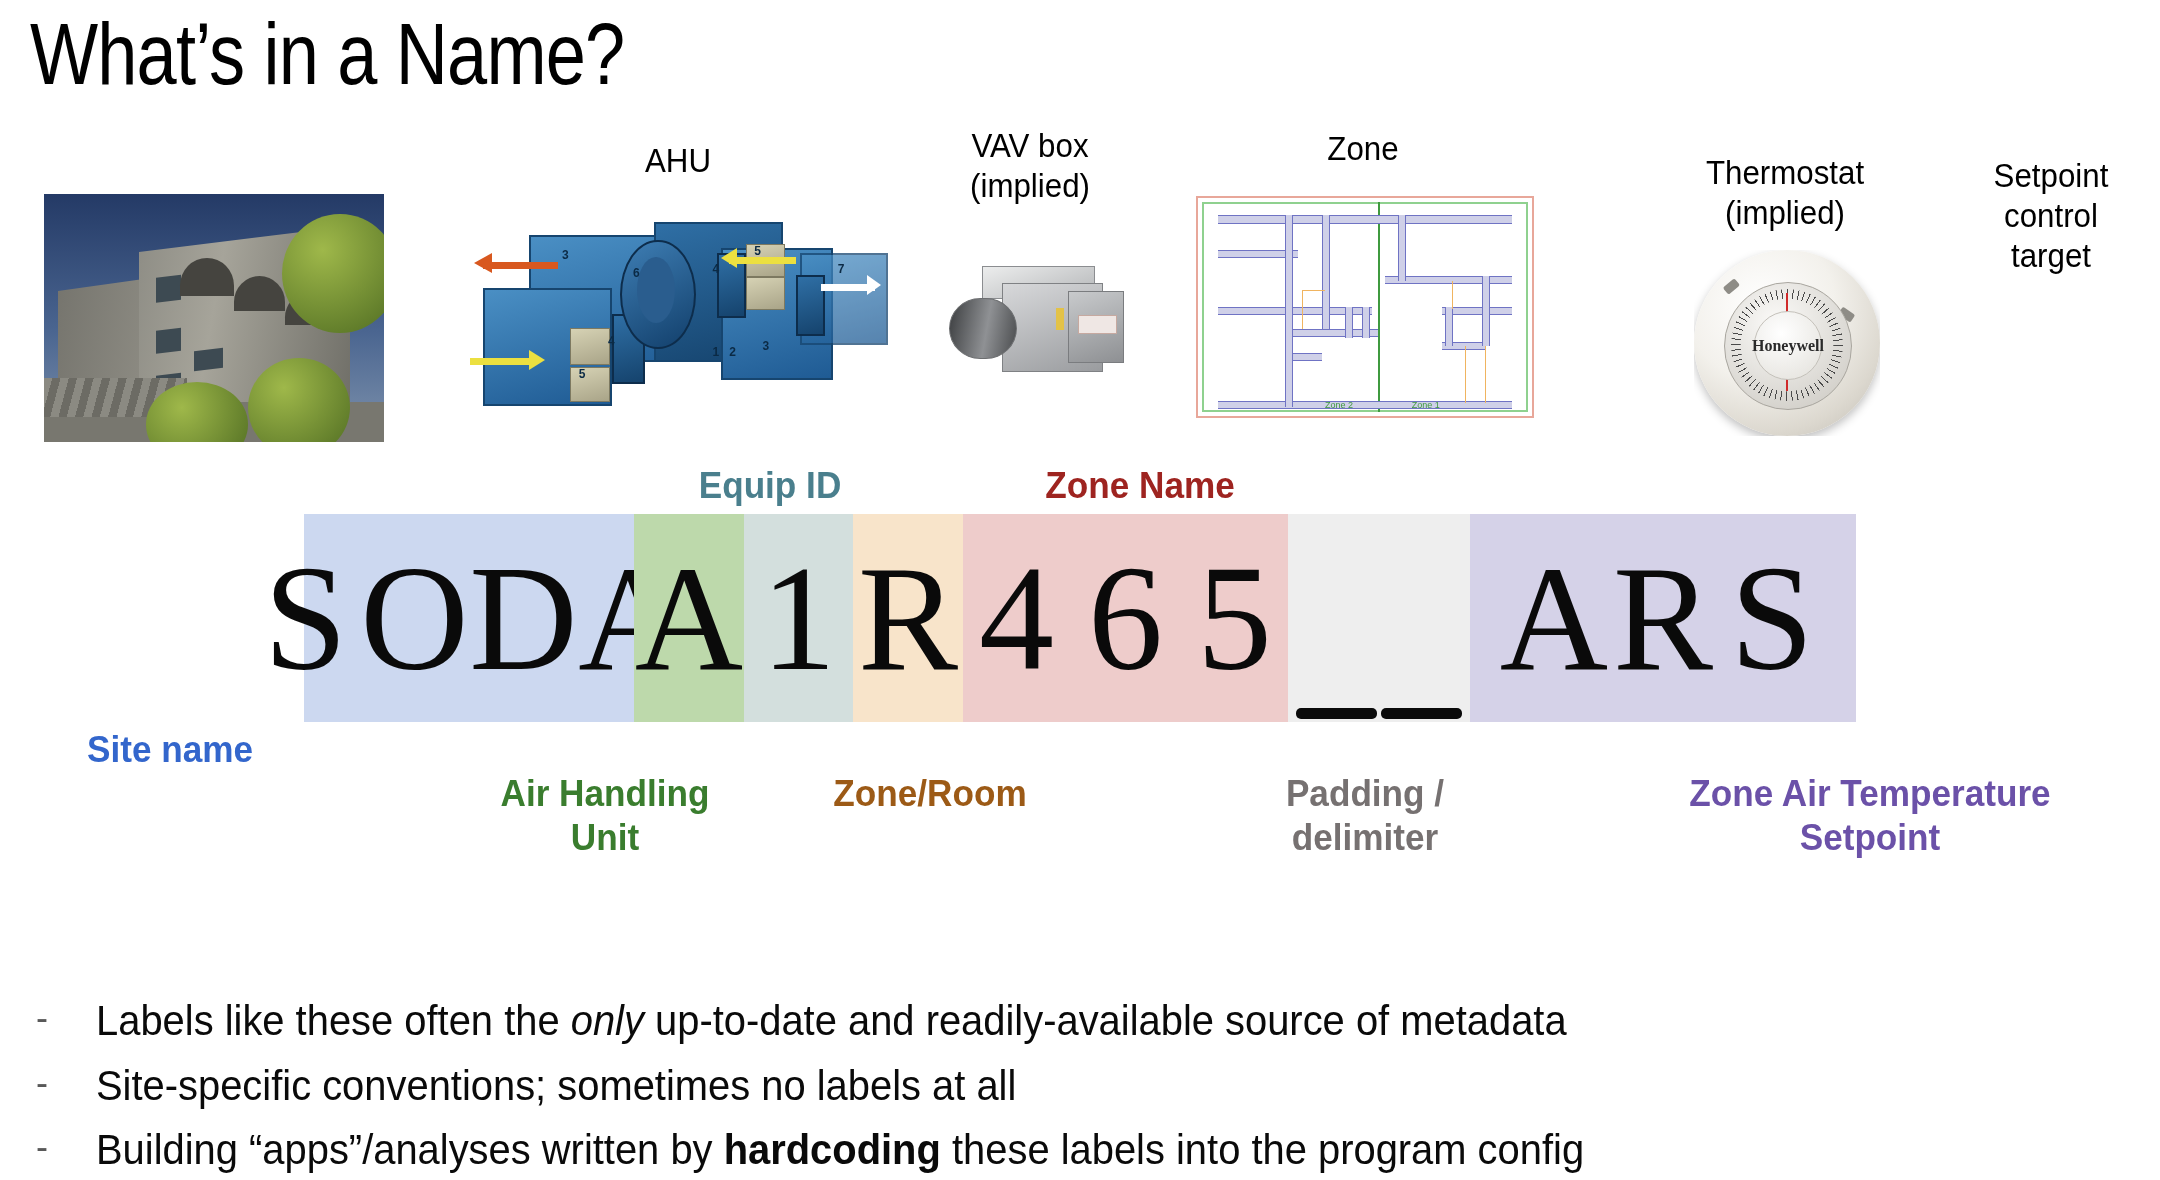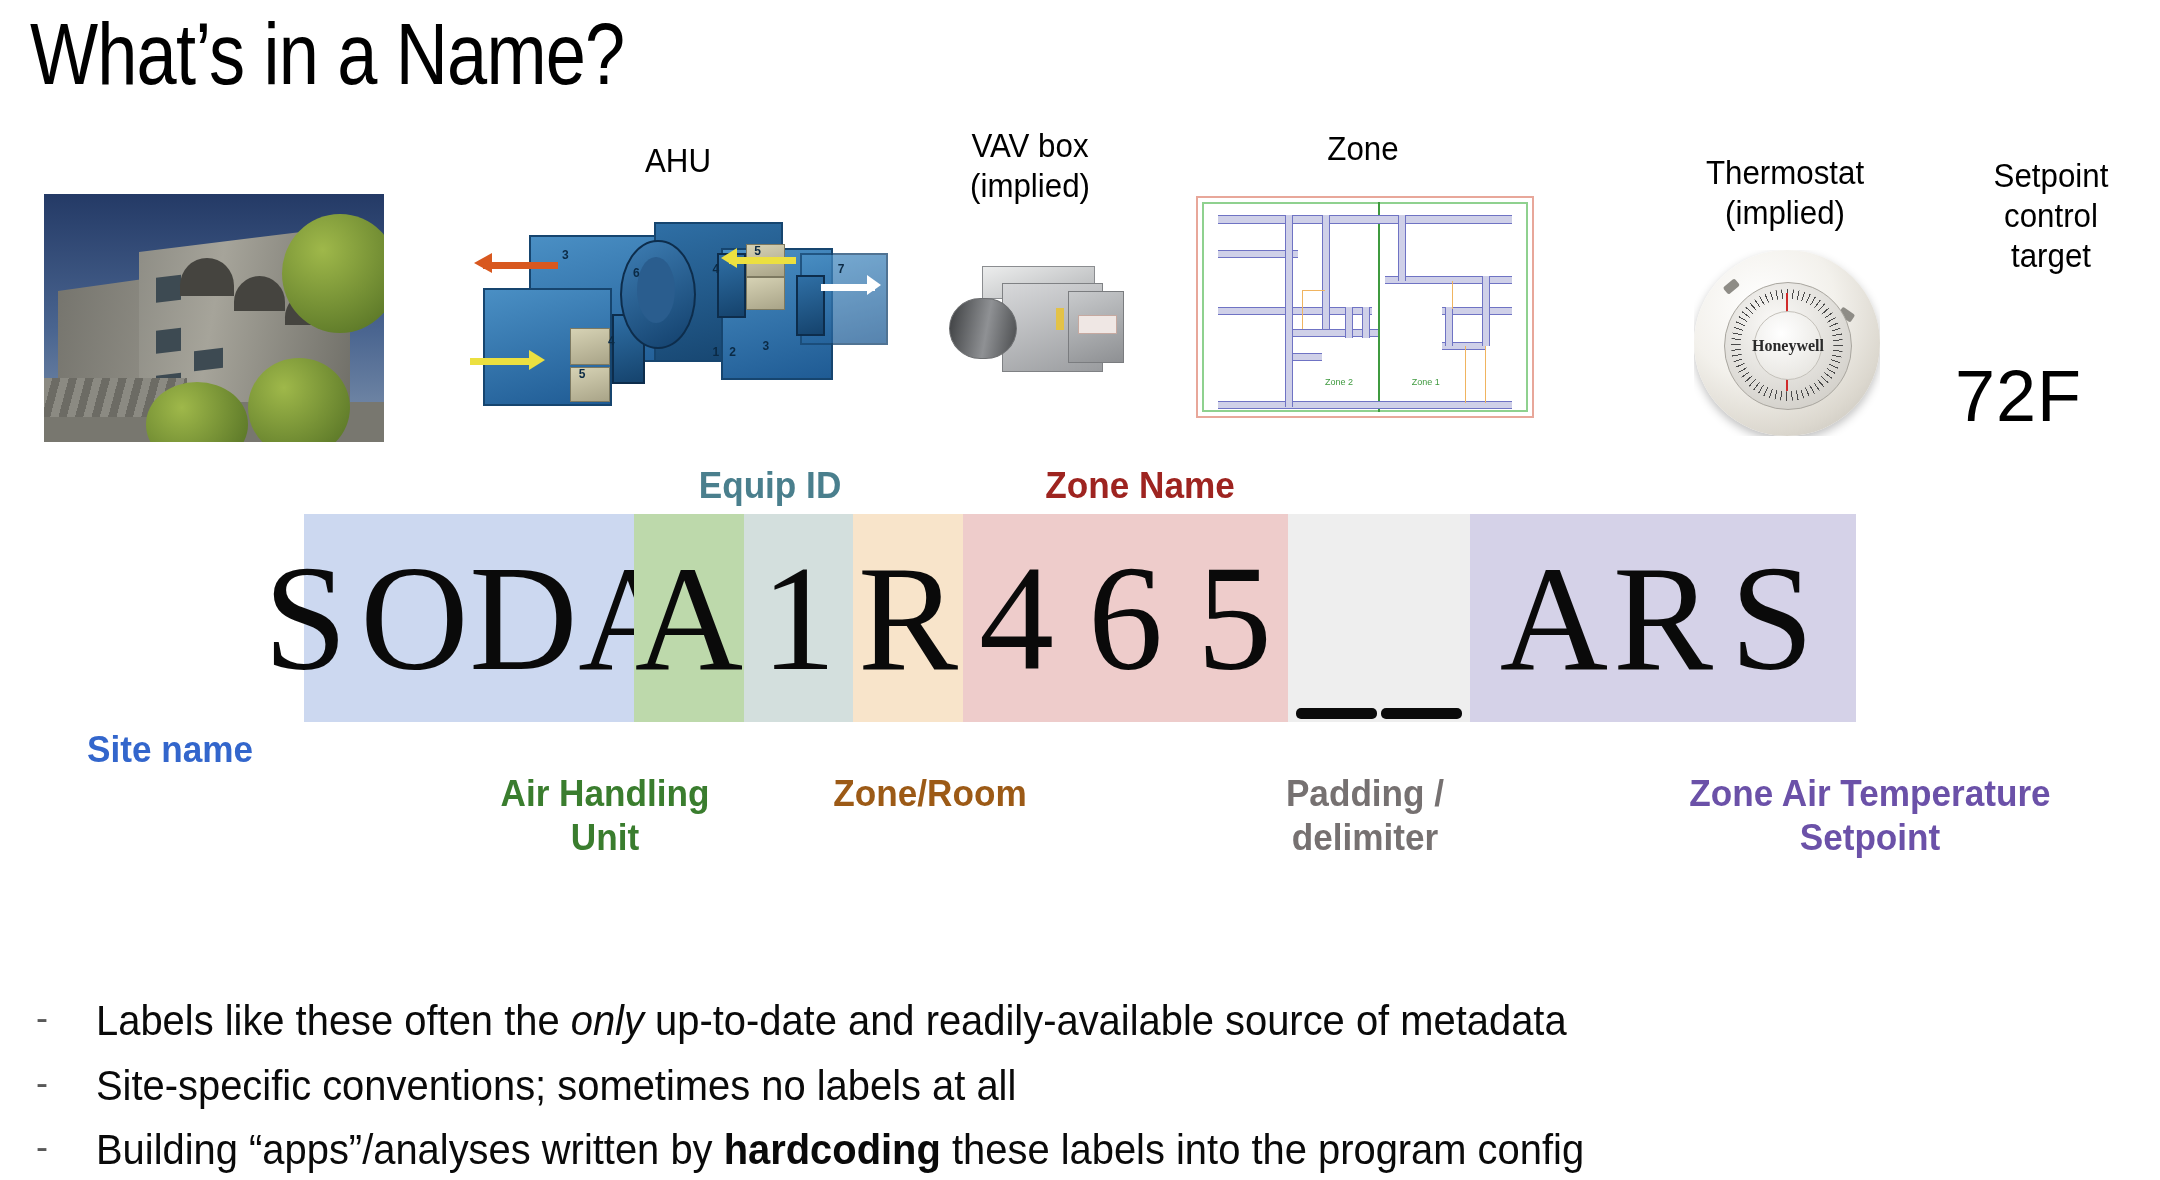--- a/index.html
+++ b/index.html
@@ -75,21 +75,21 @@
   #vav .ctrl{position:absolute;left:68%;top:28%;width:26%;height:50%;background:linear-gradient(160deg,#c8cacc,#8e9093);border:1px solid #7a7c7f;}
   #vav .tag{position:absolute;left:73%;top:45%;width:18%;height:12%;background:#efe7e4;border:1px solid #c6a9a0;}
   #vav .yl{position:absolute;left:62%;top:40%;width:4%;height:16%;background:#e3c247;}
 
   
   #zone{left:1196px;top:196px;width:334px;height:218px;background:#fff;border:2px solid #e8a79a;}
   #zone .inner{position:absolute;inset:4px;border:2px solid #8fd18f;}
   #zone .wf{position:absolute;background:#cfd0e8;border-top:1.5px solid #6f73c4;border-bottom:1.5px solid #6f73c4;}
   #zone .wv{position:absolute;background:#cfd0e8;border-left:1.5px solid #6f73c4;border-right:1.5px solid #6f73c4;}
   #zone .o{position:absolute;background:#f0b460;}
-  #zone .zlbl{position:absolute;color:#3f9a3f;font-size:9px;font-family:"Liberation Sans",sans-serif;}
+  #zone .zlbl{position:absolute;color:#3f9a3f;font-size:9px;font-family:"Liberation Sans",sans-serif;margin-top:23px;}
   #zone .split{position:absolute;background:#3f9a3f;width:2px;top:4px;bottom:4px;}
 
   
   #stat{left:1694px;top:250px;width:186px;height:186px;}
   #stat .ring{position:absolute;inset:0;border-radius:50%;
     background:radial-gradient(circle at 36% 30%,#ffffff 0%,#f3f1ec 42%,#dcd8cf 72%,#bdb9b0 100%);
     box-shadow:0 4px 10px rgba(0,0,0,.25);}
   #stat .dialouter{position:absolute;left:16%;top:17%;width:68%;height:68%;border-radius:50%;
     background:radial-gradient(circle at 40% 32%,#fbfaf8,#c9c6bf);border:1px solid #a9a69f;}
   #stat .ticks{position:absolute;left:20%;top:21%;width:60%;height:60%;border-radius:50%;
@@ -270,21 +270,20 @@
   <div class="cap" style="left:1625px;top:152px;width:320px;">
     <div>Thermostat</div>
     <div>(implied)</div>
   </div>
   <div class="cap" style="left:1946px;top:155px;width:210px;">
     <div>Setpoint</div>
     <div>control</div>
     <div>target</div>
   </div>
 
-  <div id="setpoint">72F</div>
 
   <div id="namebar">
     <div class="seg" id="seg-site" style="width: 330px; background: rgb(204, 216, 240);">
       <div class="chars"><span>S</span><span>O</span><span>D</span><span>A</span></div>
     </div>
     <div class="seg" id="seg-ahu" style="width: 110px; background: rgb(189, 217, 171);">
       <div class="chars"><span>A</span></div>
     </div>
     <div class="seg" id="seg-equip" style="width: 109px; background: rgb(211, 223, 221);">
       <div class="chars"><span>1</span></div>

